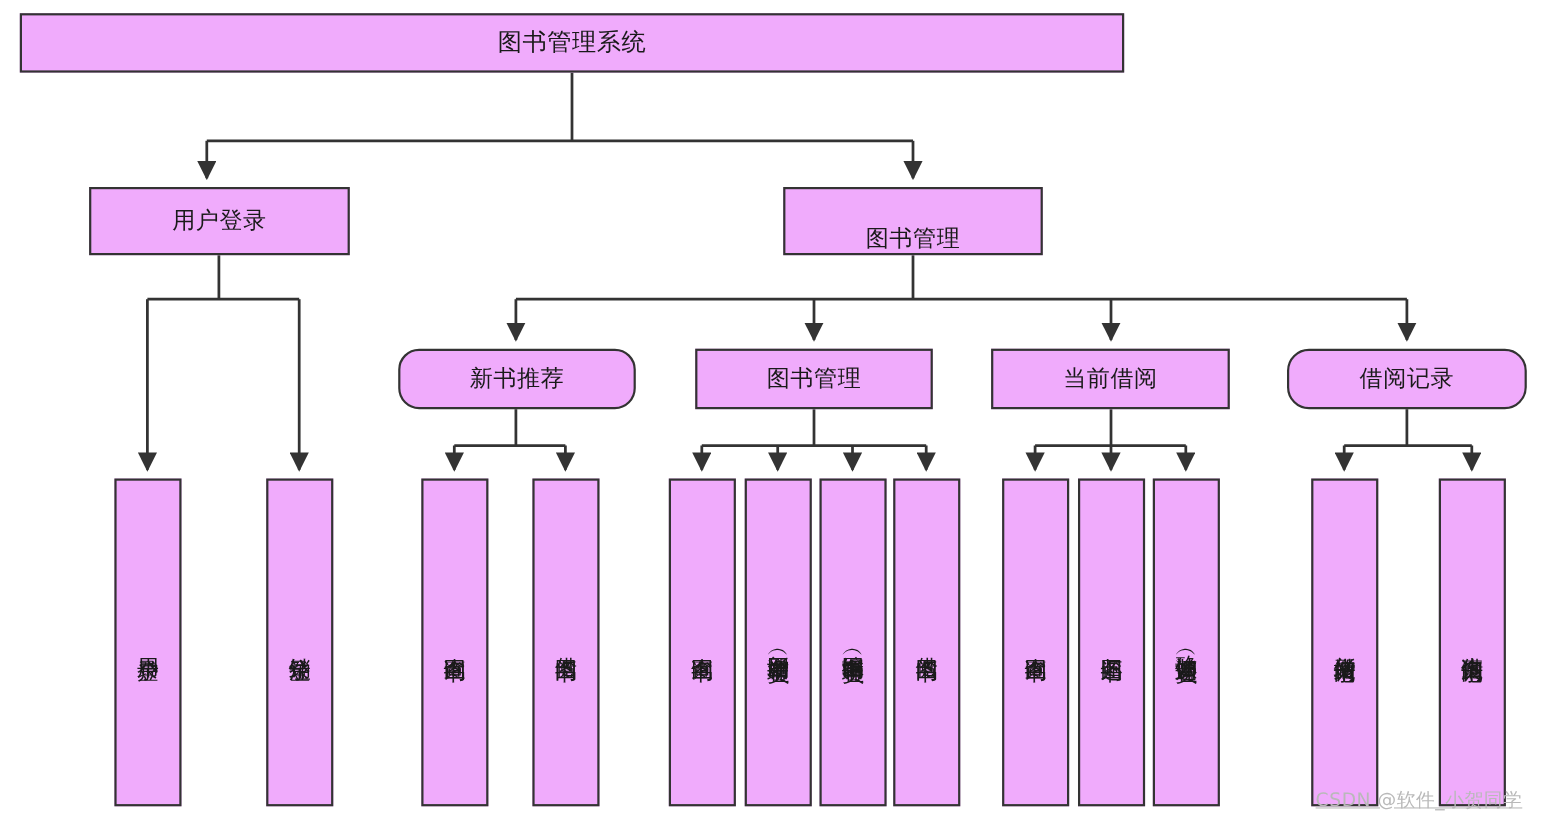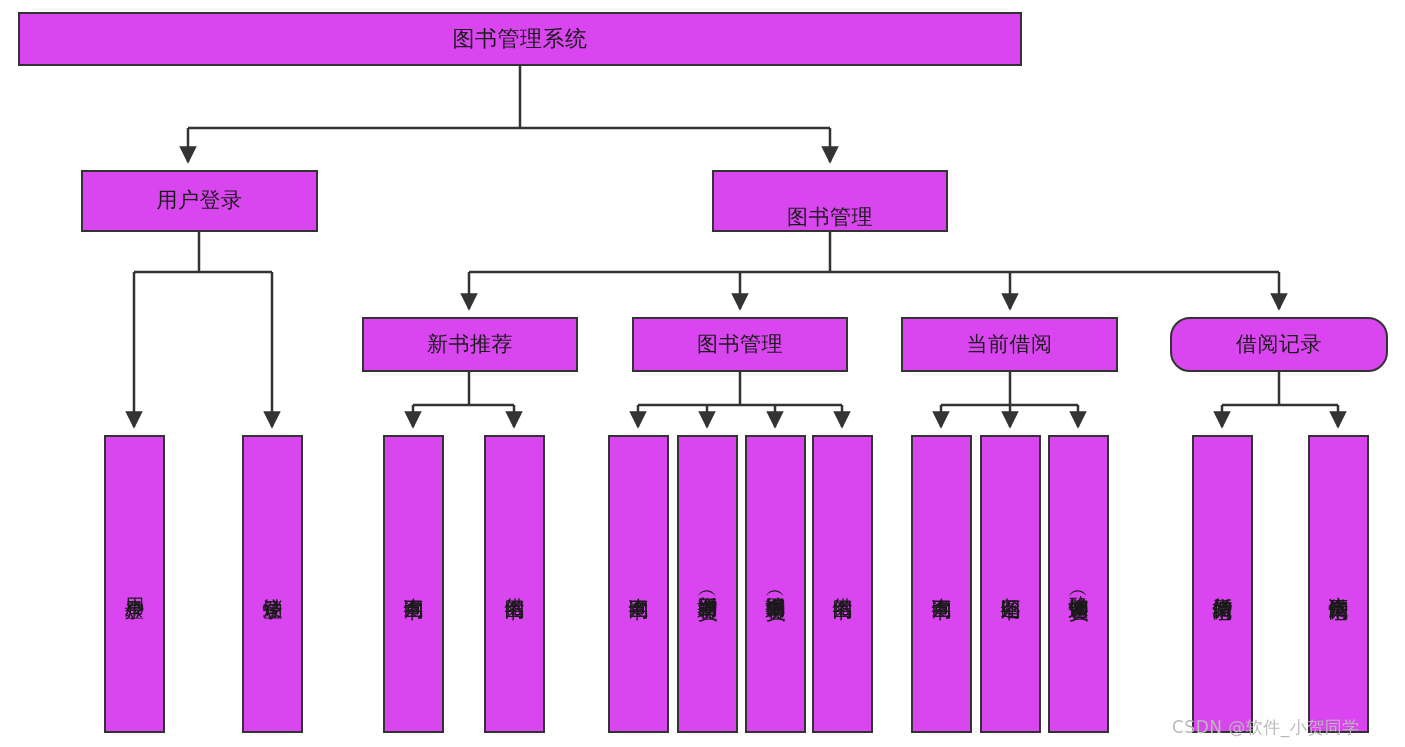--- a/index.html
+++ b/index.html
@@ -21,21 +21,21 @@
   #edges {
     position: absolute;
     left: 0;
     top: 0;
     width: 1405px;
     height: 747px;
   }
   .node {
     position: absolute;
     box-sizing: border-box;
-    background: #d946ef;
+    background: #f0abfc;
     border: 2.5px solid #333333;
     display: flex;
     align-items: center;
     justify-content: center;
     color: #1a1a1a;
     z-index: 2;
   }
   .node.h {
     font-size: 21px;
     line-height: 1.2;
@@ -129,21 +129,21 @@
     <span>图书管理系统</span>
   </div>
 
   <div class="node h" style="left:81px; top:170px; width:237px; height:62px;">
     <span>用户登录</span>
   </div>
   <div class="node h" style="left:712px; top:170px; width:236px; height:62px;align-items:flex-end;">
     <span>图书管理</span>
   </div>
 
-  <div class="node h" style="left:362px; top:317px; width:216px; height:55px;">
+  <div class="node h" style="left:362px; top:317px; width:216px; height:55px;border-radius:19px;">
     <span>新书推荐</span>
   </div>
   <div class="node h" style="left:632px; top:317px; width:216px; height:55px;">
     <span>图书管理</span>
   </div>
   <div class="node h" style="left:901px; top:317px; width:217px; height:55px;">
     <span>当前借阅</span>
   </div>
   <div class="node h" style="left:1170px; top:317px; width:218px; height:55px;border-radius:20px;">
     <span>借阅记录</span>
@@ -186,15 +186,15 @@
     <span class="vtext">确认归还（管理员）</span>
   </div>
 
   <div class="node v" style="left:1192px; top:435px; width:61px; height:298px;">
     <span class="vtext">新增借阅记录</span>
   </div>
   <div class="node v" style="left:1308px; top:435px; width:61px; height:298px;">
     <span class="vtext">查询借阅记录</span>
   </div>
 
-  <div class="watermark" style="left:1172px; top:716px;">CSDN @软件_小贺同学</div>
+  <div class="watermark" style="left:1196px; top:716px;text-decoration:underline;">CSDN @软件_小贺同学</div>
 
 </div>
 
 </body></html>

